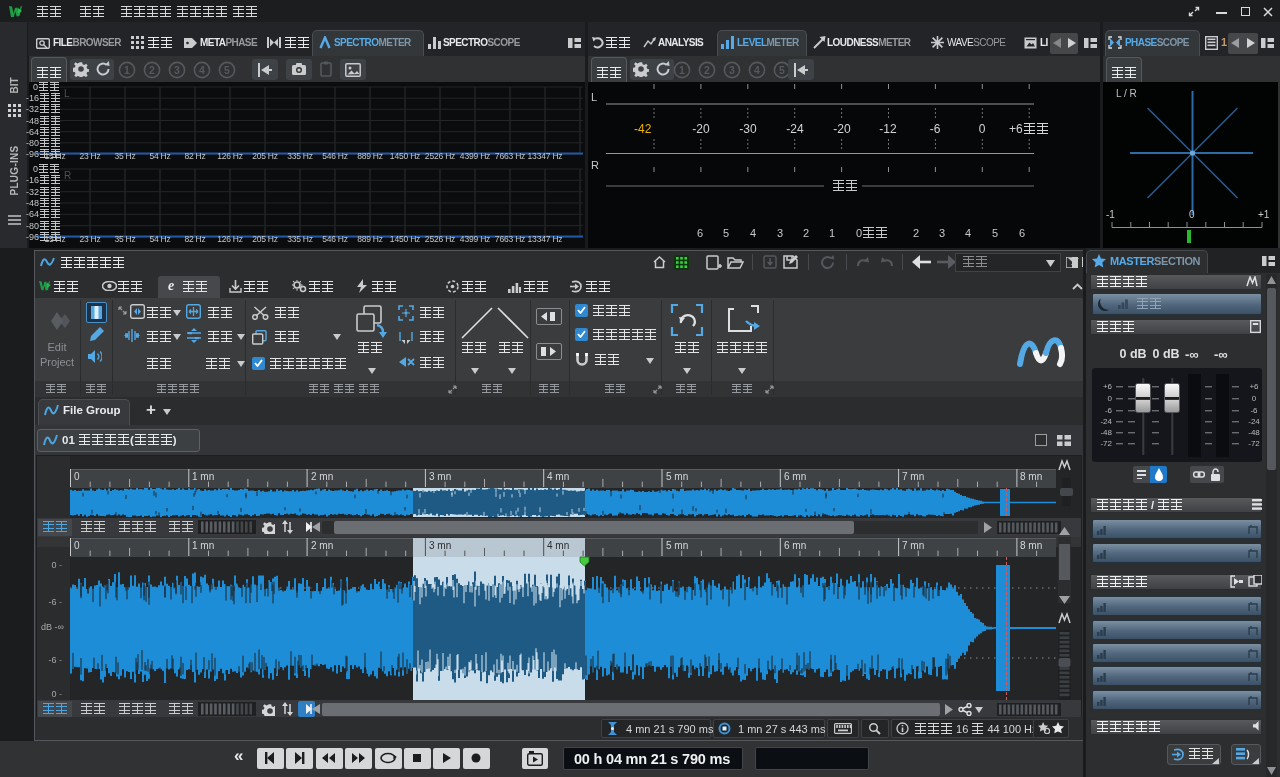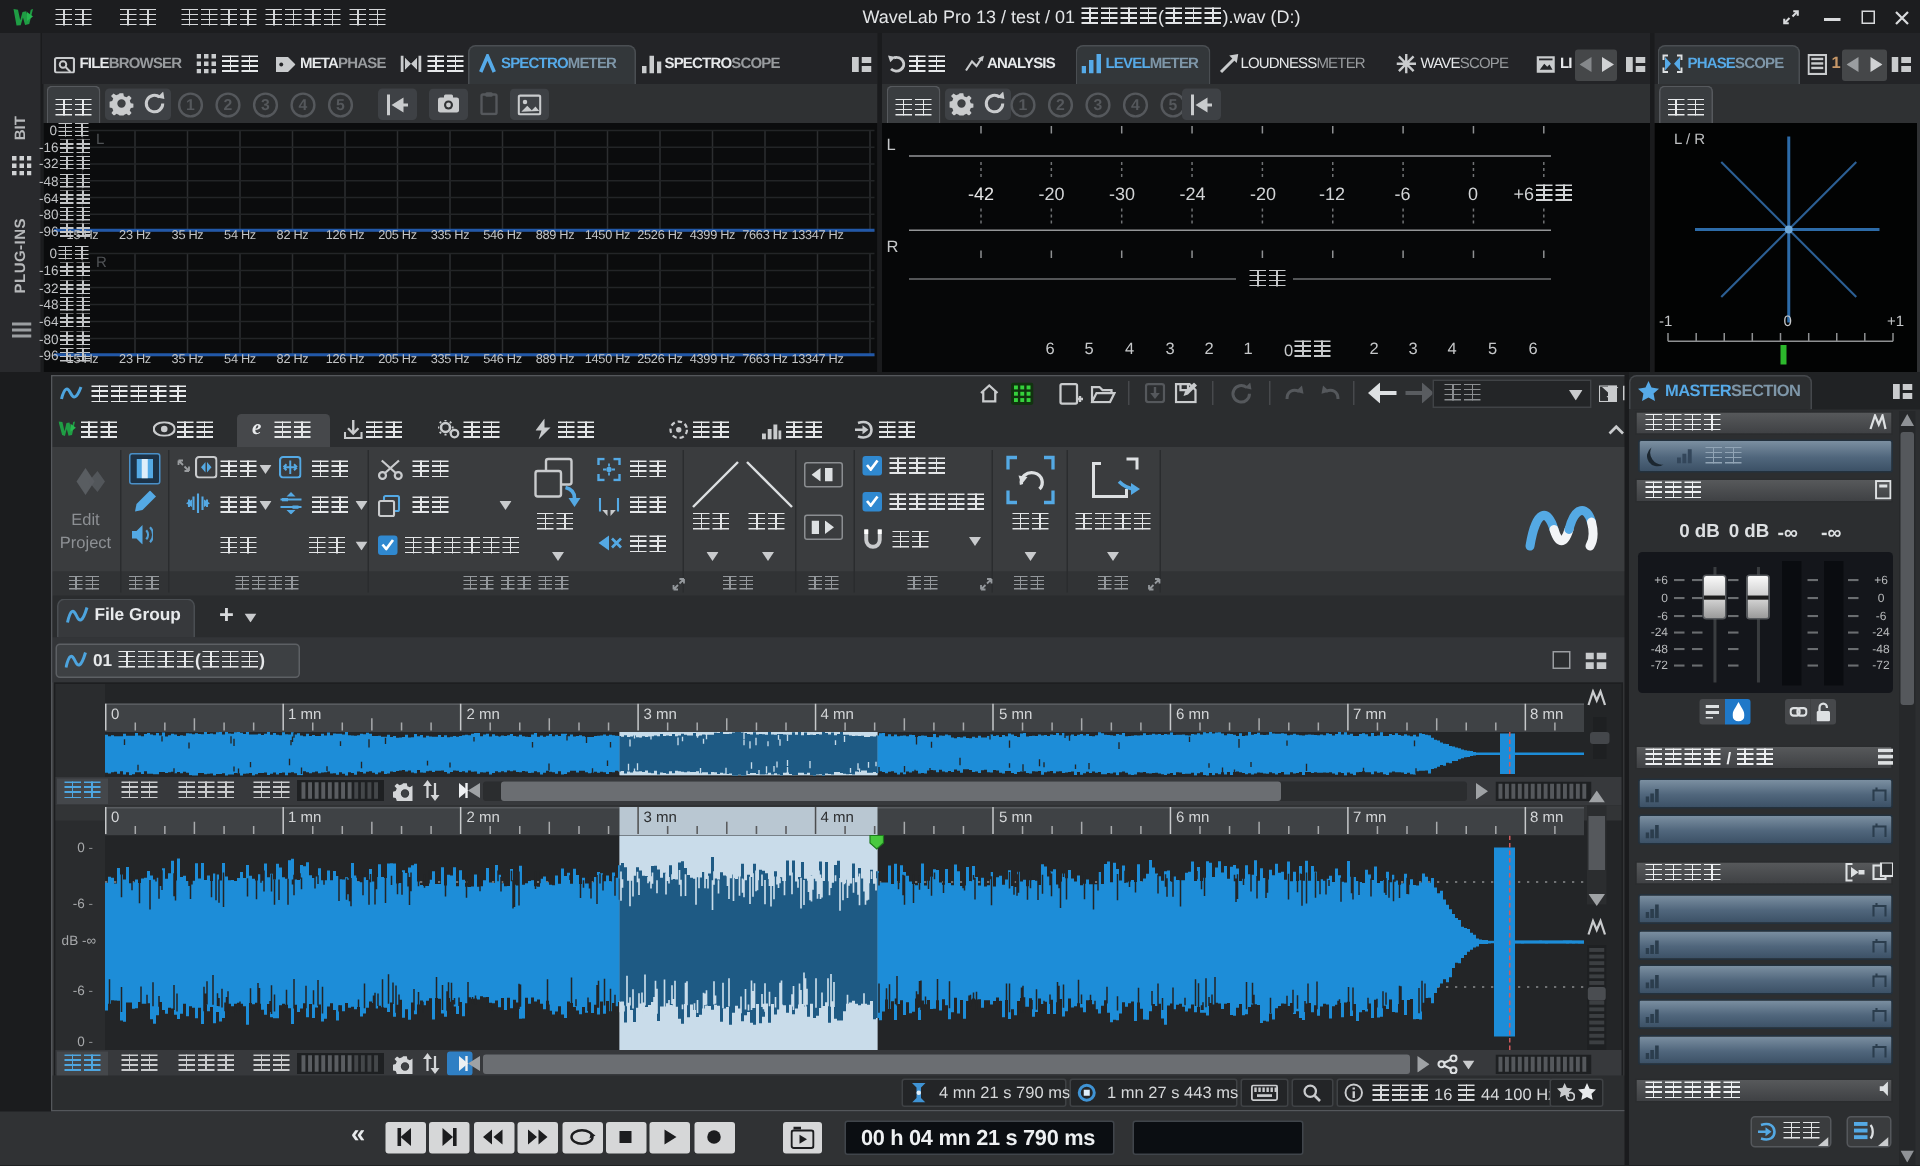--- a/index.html
+++ b/index.html
@@ -18,21 +18,20 @@
 <div class="a" style="left:0;top:0;width:1280px;height:22px;background:#1c1d1f"></div>
 <svg class="a" style="left:8px;top:4px" width="15" height="14" viewBox="0 0 15 14">
       <path fill="#1f9d44" d="M1 2l3 .5 1.5 7L7 4l2.5-.5L11 9l1.5-6.5L14 2l-2.5 10-2.8.6-1.4-5-1.5 5.3L3 13z"></path>
       <path fill="#26b84f" d="M10 4l4 3-4 3z"></path>
     </svg>
 <div class="a tx" style="left:36px;top:5px;color:#d5d7d9;font-size:12px"><i class="c"></i><i class="c"></i></div>
 <div class="a tx" style="left:79px;top:5px;color:#d5d7d9;font-size:12px"><i class="c"></i><i class="c"></i></div>
 <div class="a tx" style="left:120px;top:5px;color:#d5d7d9;font-size:12px"><i class="c"></i><i class="c"></i><i class="c"></i><i class="c"></i></div>
 <div class="a tx" style="left:176px;top:5px;color:#d5d7d9;font-size:12px"><i class="c"></i><i class="c"></i><i class="c"></i><i class="c"></i></div>
 <div class="a tx" style="left:232px;top:5px;color:#d5d7d9;font-size:12px"><i class="c"></i><i class="c"></i></div>
-<div class="a tx" style="left:575px;top:4px;color:#e3e5e7;font-size:12px">WaveLab Pro 13 / test / 01 <i class="c"></i><i class="c"></i><i class="c"></i><i class="c"></i>(<i class="c"></i><i class="c"></i><i class="c"></i>).wav (D:)</div>
 <svg class="a" style="left:1188px;top:6px" width="12" height="11" viewBox="0 0 12 11">
       <path fill="none" stroke="#d8dadc" stroke-width="1.4" d="M7.5 1.5h3v3M4.5 9.5h-3v-3"></path>
       <path stroke="#d8dadc" stroke-width="1.4" d="M10 2L7 5M2 9l3-3"></path>
     </svg>
 <div class="a" style="left:1216px;top:12px;width:11px;height:2px;background:#d8dadc"></div>
 <div class="a" style="left:1241px;top:7px;width:9px;height:9px;border:1.5px solid #d8dadc"></div>
 <svg class="a" style="left:1263px;top:7px" width="10" height="10" viewBox="0 0 10 10">
       <path stroke="#d8dadc" stroke-width="1.5" d="M1 1l8 8M9 1l-8 8"></path>
     </svg>
 <div class="a" style="left:0;top:22px;width:1280px;height:34px;background:#232427"></div>
@@ -101,21 +100,21 @@
         <rect x="0" y="8" width="3" height="5"></rect>
         <rect x="5" y="4" width="3" height="9"></rect>
         <rect x="10" y="0" width="3" height="13"></rect>
       </g>
     </svg>
 <div class="a tx" style="left:737px;top:37px;font-size:10px;font-weight:bold;letter-spacing:-0.55px"><span style="color:#56aae8">LEVEL</span><span style="color:#7e96a8">METER</span></div>
 <svg class="a" style="left:813px;top:36px" width="13" height="13" viewBox="0 0 13 13">
       <path fill="none" stroke="#c9cbcd" stroke-width="2" d="M1 12L11 2"></path>
       <path fill="#c9cbcd" d="M12.5 0l-1 6-5-5z"></path>
     </svg>
-<div class="a tx" style="left:827px;top:37px;font-size:10px;font-weight:normal;letter-spacing:-0.55px"><span style="color:#e6e8ea">LOUDNESS</span><span style="color:#989b9e">METER</span></div>
+<div class="a tx" style="left:827px;top:37px;font-size:10px;font-weight:bold;letter-spacing:-0.55px"><span style="color:#e6e8ea">LOUDNESS</span><span style="color:#989b9e">METER</span></div>
 <svg class="a" style="left:931px;top:36px" width="13" height="13" viewBox="0 0 13 13">
       <path stroke="#c9cbcd" stroke-width="1.6" d="M6.5 0v13M0 6.5h13M1.6 1.6l9.8 9.8M11.4 1.6L1.6 11.4"></path>
     </svg>
 <div class="a tx" style="left:947px;top:37px;font-size:10px;font-weight:normal;letter-spacing:-0.55px"><span style="color:#e6e8ea">WAVE</span><span style="color:#989b9e">SCOPE</span></div>
 <svg class="a" style="left:1024px;top:37px" width="13" height="12" viewBox="0 0 13 12">
       <rect x="0.5" y="0.5" width="12" height="11" fill="#c9cbcd"></rect>
       <path fill="#232427" d="M2.5 9.5l3-4 2 2 1.5-1.5 2 3.5z"></path>
       <rect x="2" y="2" width="9" height="1.2" fill="#232427"></rect>
     </svg>
 <div class="a tx" style="left:1040px;top:37px;font-size:10px;font-weight:bold;letter-spacing:-0.55px"><span style="color:#e6e8ea">LI</span><span style="color:#989b9e"></span></div>
@@ -421,21 +420,21 @@
       <line x1="982.3" y1="167" x2="982.3" y2="172" stroke="#8e9092" stroke-width="1"></line>
       <line x1="1029.2" y1="84" x2="1029.2" y2="89" stroke="#8e9092" stroke-width="1"></line>
       <line x1="1029.2" y1="108" x2="1029.2" y2="119" stroke="#707274" stroke-width="1" stroke-dasharray="2 2"></line>
       <line x1="1029.2" y1="139" x2="1029.2" y2="149" stroke="#707274" stroke-width="1" stroke-dasharray="2 2"></line>
       <line x1="1029.2" y1="167" x2="1029.2" y2="172" stroke="#8e9092" stroke-width="1"></line>
       <line x1="606" y1="104" x2="1034" y2="104" stroke="#949698" stroke-width="1"></line>
       <line x1="606" y1="153.5" x2="1034" y2="153.5" stroke="#949698" stroke-width="1"></line>
       <line x1="606" y1="186" x2="824" y2="186" stroke="#6e7072" stroke-width="1"></line>
       <line x1="862" y1="186" x2="1034" y2="186" stroke="#6e7072" stroke-width="1"></line>
     </svg>
-<div class="a tx" style="left:634px;top:122px;width:40px;text-align:center;color:#e5e5e5;font-size:12px">-42</div>
+<div class="a tx" style="left:634px;top:122px;width:40px;color:#eab308;font-size:12px">-42</div>
 <div class="a tx" style="left:681px;top:122px;width:40px;text-align:center;color:#d2d4d6;font-size:12px">-20</div>
 <div class="a tx" style="left:728px;top:122px;width:40px;text-align:center;color:#d2d4d6;font-size:12px">-30</div>
 <div class="a tx" style="left:775px;top:122px;width:40px;text-align:center;color:#d2d4d6;font-size:12px">-24</div>
 <div class="a tx" style="left:822px;top:122px;width:40px;text-align:center;color:#d2d4d6;font-size:12px">-20</div>
 <div class="a tx" style="left:868px;top:122px;width:40px;text-align:center;color:#d2d4d6;font-size:12px">-12</div>
 <div class="a tx" style="left:915px;top:122px;width:40px;text-align:center;color:#d2d4d6;font-size:12px">-6</div>
 <div class="a tx" style="left:962px;top:122px;width:40px;text-align:center;color:#d2d4d6;font-size:12px">0</div>
 <div class="a tx" style="left:1009px;top:122px;width:60px;color:#d2d4d6;font-size:12px">+6<i class="c"></i><i class="c"></i></div>
 <div class="a tx" style="left:832px;top:180px;color:#c6c8ca;font-size:11.5px"><i class="c"></i><i class="c"></i></div>
 <div class="a tx" style="left:692px;top:227px;width:16px;text-align:center;color:#c6c8ca;font-size:11px">6</div>

